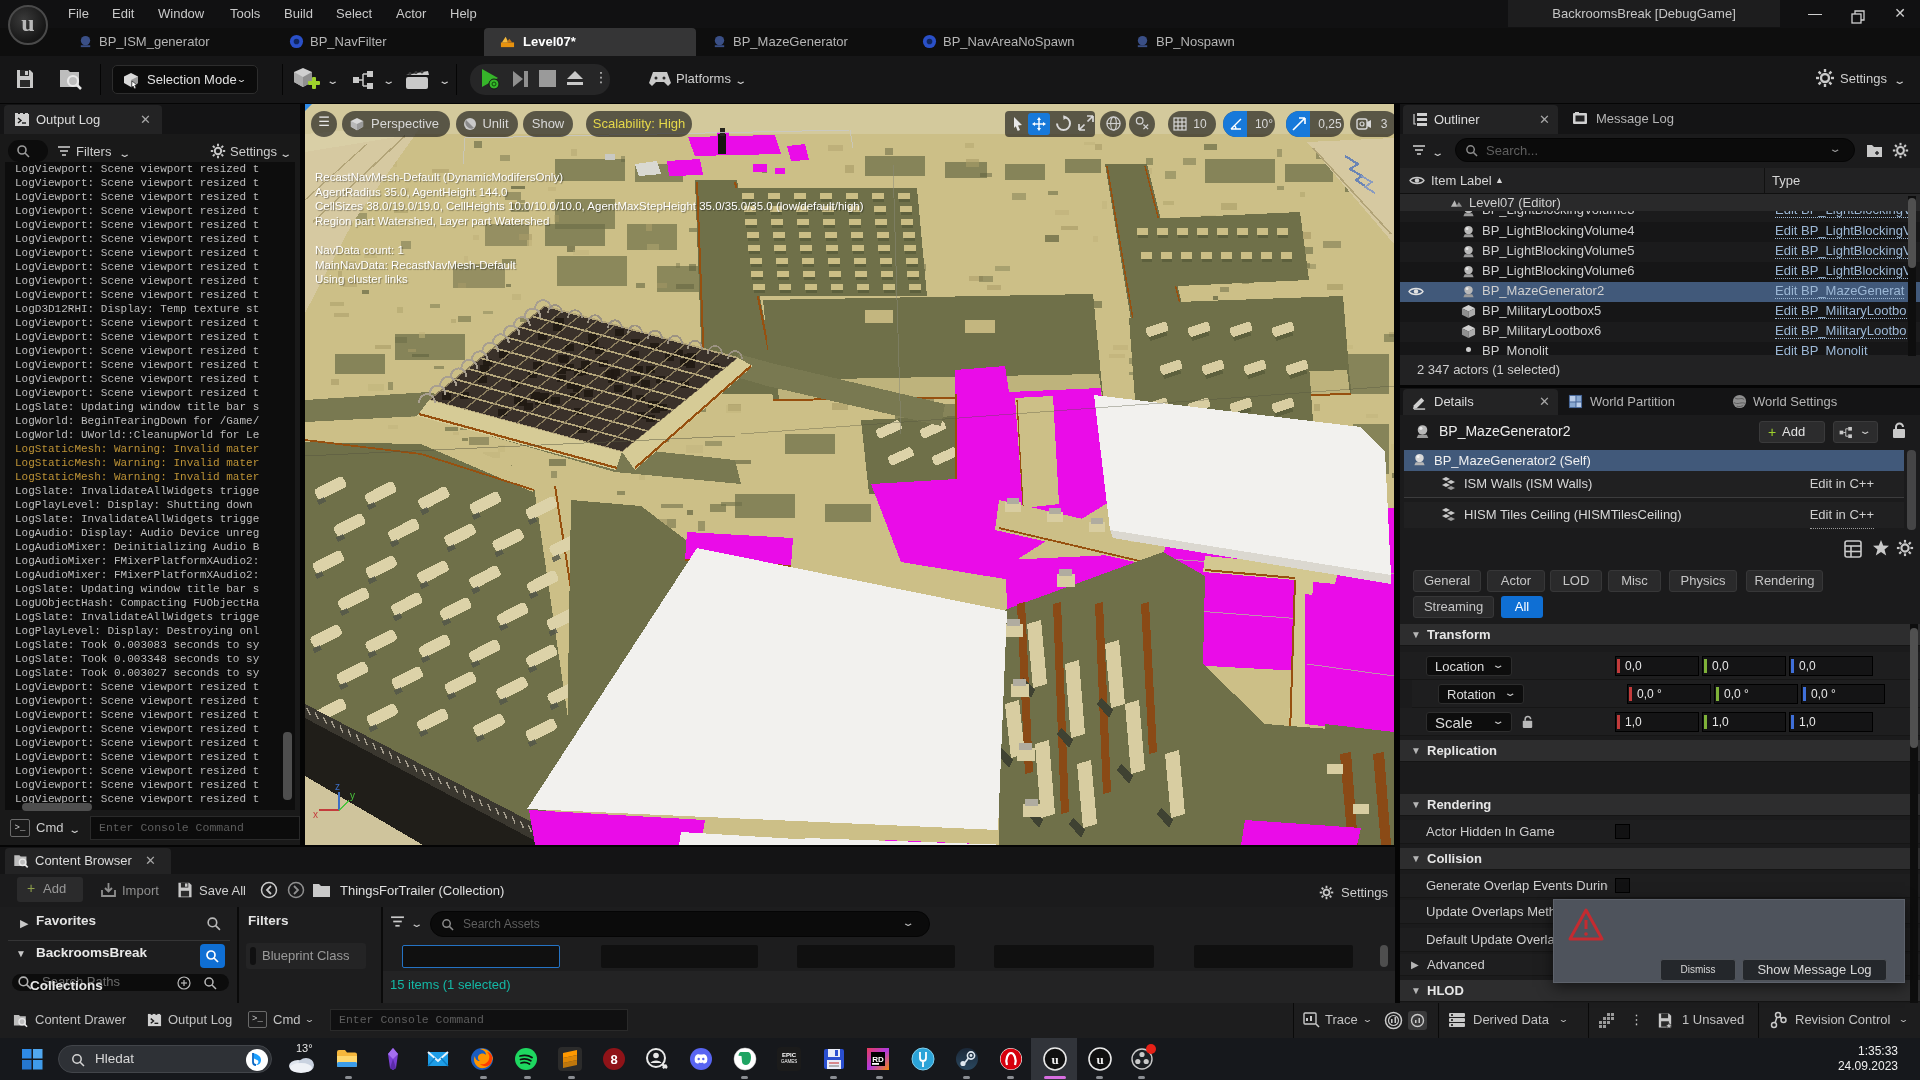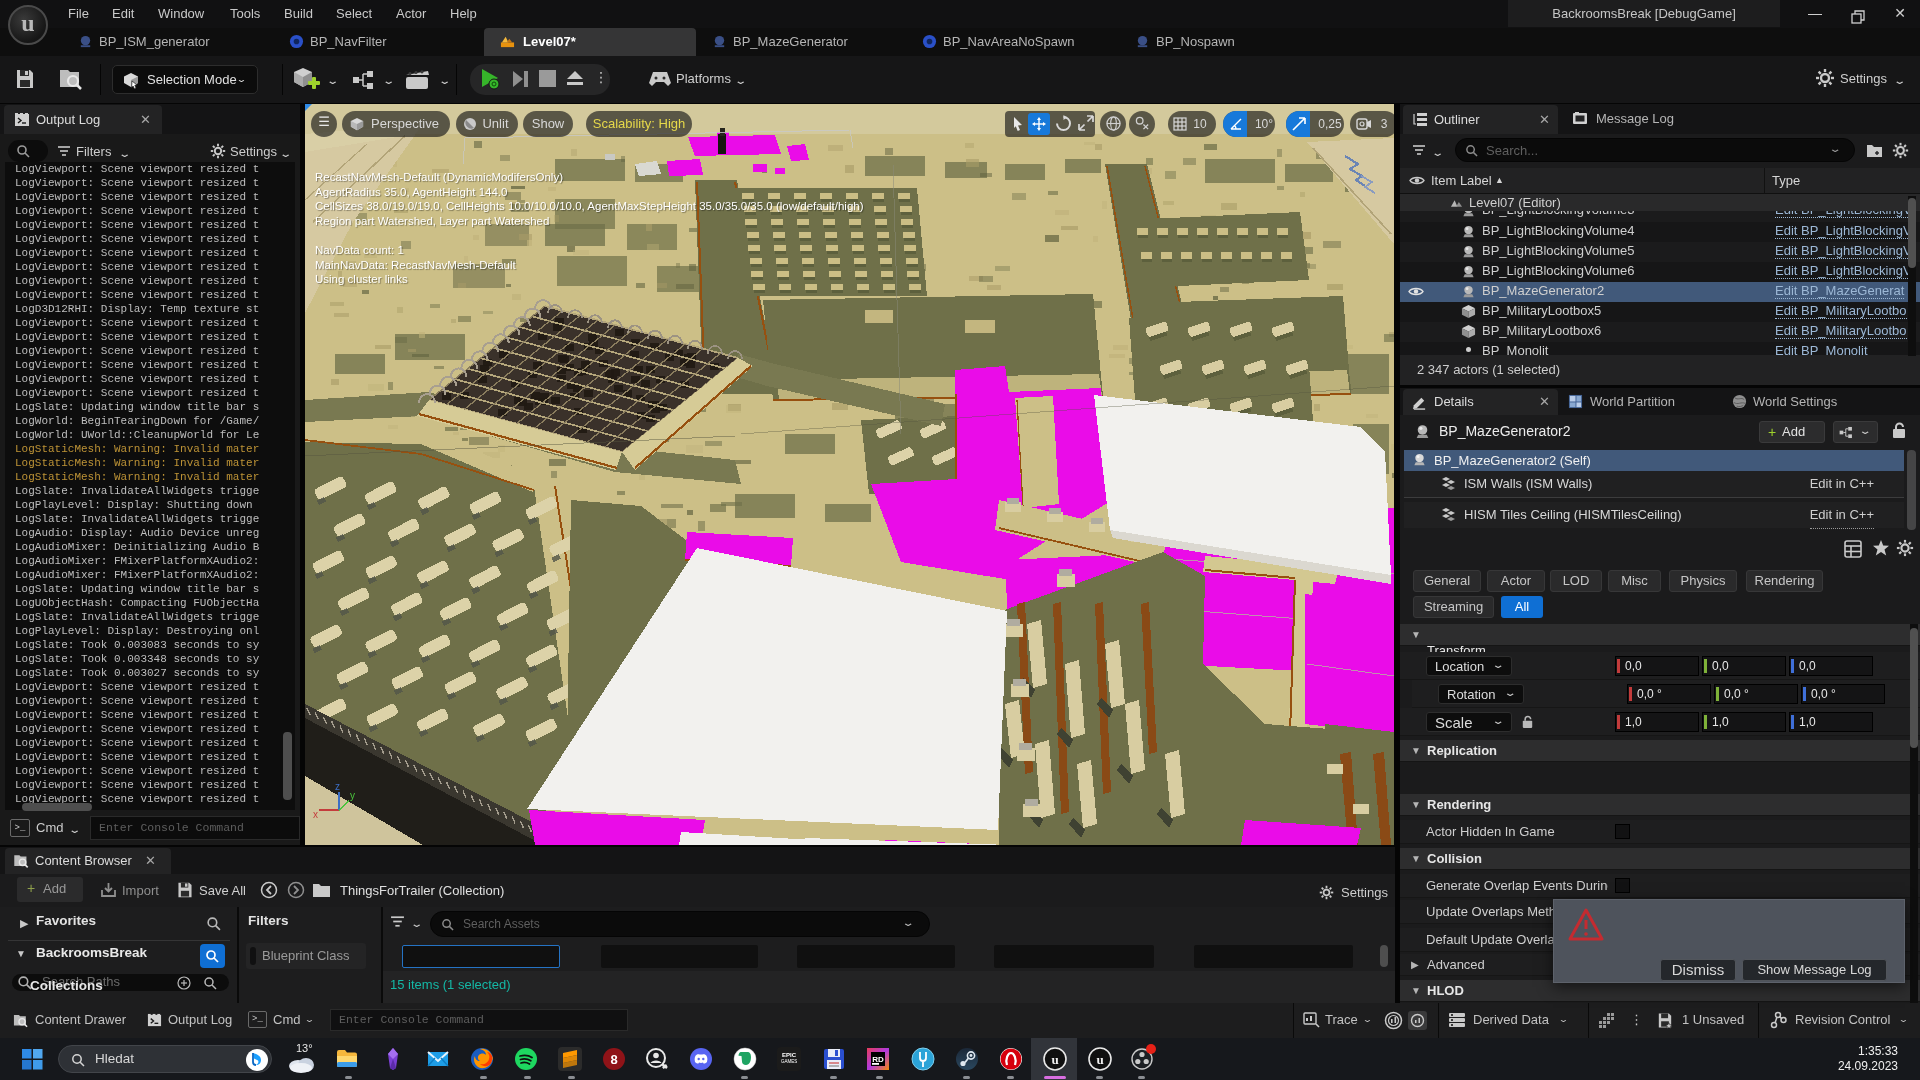--- a/index.html
+++ b/index.html
@@ -1499,21 +1499,21 @@
     <div style="position:absolute; left:13px; top:182px; width:68px; height:22px; background:#2a2a2b; border:1px solid #373738; border-radius:3px; text-align:center; line-height:20px; font-size:13px; color:#c6c6c6;">General</div>
       <div style="position:absolute; left:87px; top:182px; width:58px; height:22px; background:#2a2a2b; border:1px solid #373738; border-radius:3px; text-align:center; line-height:20px; font-size:13px; color:#c6c6c6;">Actor</div>
       <div style="position:absolute; left:150px; top:182px; width:52px; height:22px; background:#2a2a2b; border:1px solid #373738; border-radius:3px; text-align:center; line-height:20px; font-size:13px; color:#c6c6c6;">LOD</div>
       <div style="position:absolute; left:208px; top:182px; width:53px; height:22px; background:#2a2a2b; border:1px solid #373738; border-radius:3px; text-align:center; line-height:20px; font-size:13px; color:#c6c6c6;">Misc</div>
       <div style="position:absolute; left:269px; top:182px; width:68px; height:22px; background:#2a2a2b; border:1px solid #373738; border-radius:3px; text-align:center; line-height:20px; font-size:13px; color:#c6c6c6;">Physics</div>
       <div style="position:absolute; left:346px; top:182px; width:77px; height:22px; background:#2a2a2b; border:1px solid #373738; border-radius:3px; text-align:center; line-height:20px; font-size:13px; color:#c6c6c6;">Rendering</div>
       <div style="position:absolute; left:13px; top:208px; width:81px; height:22px; background:#2a2a2b; border:1px solid #373738; border-radius:3px; text-align:center; line-height:20px; font-size:13px; color:#c6c6c6;">Streaming</div>
       <div style="position:absolute; left:101px; top:208px; width:42px; height:22px; background:#0f6fd4; border-radius:3px; text-align:center; line-height:22px; font-size:13px; color:#fff;">All</div>
     <div style="position:absolute; left:0; top:236px; width:520px; height:22px; background:#2d2d2e; border-bottom:1px solid #151515;">
         <span style="position:absolute; left:11px; top:0; line-height:22px; font-size:10px; color:#b5b5b5;">▼</span>
-        <span style="position:absolute; left:27px; top:0; line-height:22px; font-size:13px; font-weight:normal; color:#e6e6e6;margin-top:16px;">Transform</span>
+        <span style="position:absolute; left:27px; top:0; line-height:22px; font-size:13px; font-weight:bold; color:#e6e6e6;">Transform</span>
       </div>
       <div style="position:absolute; left:0; top:264px; width:520px; height:28px; background:#1e1e1f; border-bottom:1px solid #161616;">
         <div style="position:absolute; left:26px; top:4px; width:86px; height:20px; background:#0d0d0d; border:1px solid #2d2d2d; border-radius:3px;">
           <span style="position:absolute; left:8px; top:0; line-height:19px; font-size:13px; color:#dcdcdc;">Location</span>
           <span class="chev" style="position:absolute; right:6px; top:0; line-height:16px; color:#c9c9c9;">⌄</span>
         </div>
         <div style="position:absolute; left:215px; top:4px; width:84px; height:20px; background:#141415; border:1px solid #000;">
           <div style="position:absolute; left:1px; top:2px; width:2.5px; height:14px; background:#c23b3b;"></div>
           <span style="position:absolute; left:9px; top:0; line-height:19px; font-size:12px; color:#e8e8e8;">0,0</span>
         </div>
@@ -1962,16 +1962,16 @@
       <div style="position:absolute; left:1138px; top:38px; width:7px; height:3px; border-radius:2px; background:#8a8d92;"></div>
       <div style="position:absolute; left:1044px; top:38px; width:22px; height:3px; border-radius:2px; background:#d86ee0;"></div>
       <div style="position:absolute; right:22px; top:6px; text-align:right; font-size:12px; color:#f0f0f0; line-height:15px;">1:35:33<br>24.09.2023</div>
     </div>
   <div class="abs" id="dialog" style="left:1553px; top:899px; width:352px; height:84px; background:#4e535c; border:1px solid #5d626b; box-shadow:0 4px 14px rgba(0,0,0,0.55); z-index:50;">
     <svg style="position:absolute; left:14px; top:8px;" width="36" height="34" viewBox="0 0 36 34">
         <path d="M18 2 L34 31 L2 31 Z" fill="none" stroke="#c42b30" stroke-width="3" stroke-linejoin="round"></path>
         <line x1="18" y1="12" x2="18" y2="21" stroke="#c42b30" stroke-width="3"></line>
         <circle cx="18" cy="26" r="1.8" fill="#c42b30"></circle>
       </svg>
-    <div style="position:absolute; left:106px; top:59px; width:76px; height:22px; background:#24272b; border:1px solid #51555b; border-radius:3px; text-align:center; line-height:20px; font-size:15px; color:#d8d8d8;">Dismiss</div>
+    <div style="position:absolute; left:106px; top:59px; width:76px; height:22px; background:#24272b; border:1px solid #51555b; border-radius:3px; text-align:center; line-height:20px; font-size:10px; color:#d8d8d8;">Dismiss</div>
     <div style="position:absolute; left:188px; top:59px; width:145px; height:22px; background:#24272b; border:1px solid #51555b; border-radius:3px; text-align:center; line-height:20px; font-size:13px; color:#d8d8d8;">Show Message Log</div>
   </div>
 </div>
 
 </body></html>

